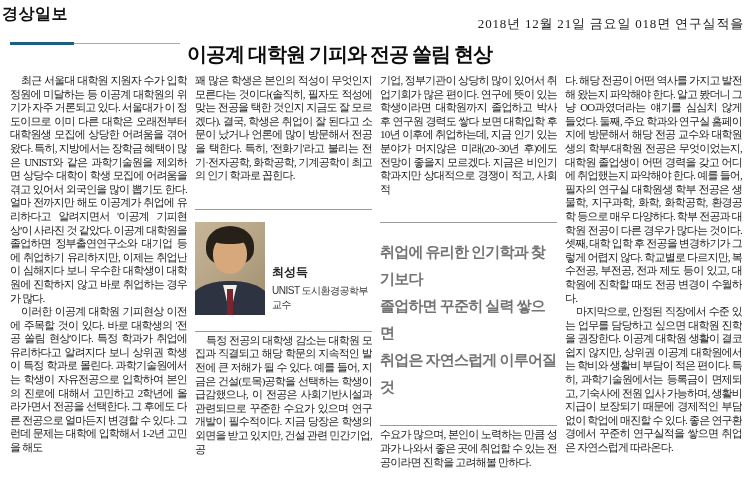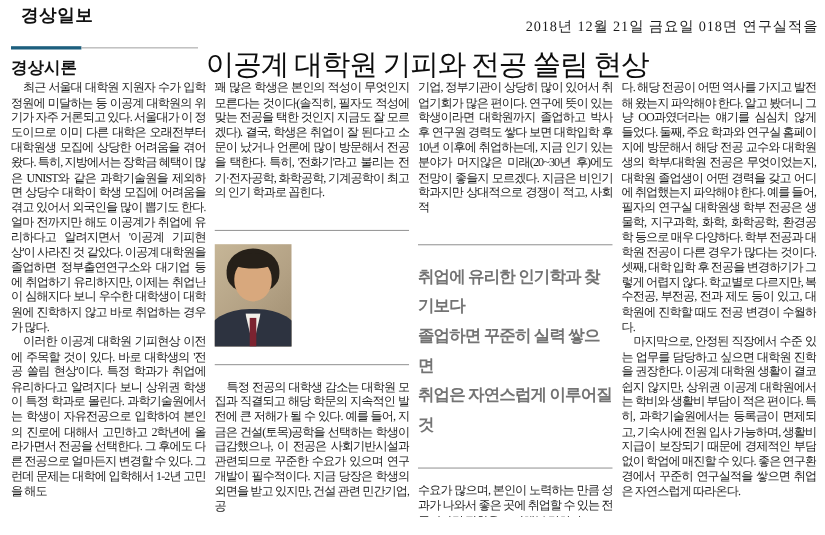--- a/index.html
+++ b/index.html
@@ -1,45 +1,45 @@
 <!DOCTYPE html>
 <html><head>
 <meta charset="utf-8">
 <style>
   * { margin:0; padding:0; box-sizing:border-box; }
   html,body { width:750px; height:486px; background:#ffffff; overflow:hidden; }
   body { position:relative; font-family:"Liberation Serif","DejaVu Serif",serif; color:#1a1a1a; }
 
-  .masthead { position:absolute; left:19px; top:4px; font-family:"Liberation Sans","DejaVu Sans",sans-serif;
+  .masthead { position:absolute; left:2px; top:4px; font-family:"Liberation Sans","DejaVu Sans",sans-serif;
               font-weight:bold; font-size:16px; letter-spacing:0.5px; color:#111; }
   .dateline { position:absolute; right:6px; top:15px; font-size:13px; letter-spacing:0.8px; color:#1a1a1a; }
 
   .section-block { position:absolute; left:10px; top:42px; width:170px; }
   .section-line { display:flex; align-items:center; height:3px; }
   .section-line .dark { width:64px; height:3px; background:#1d5f7e; }
   .section-line .gray { flex:1; height:1px; background:#a9a9a9; }
   .section-label { margin-top:7px; font-family:"Liberation Sans","DejaVu Sans",sans-serif;
                    font-weight:bold; font-size:15px; color:#111; }
 
-  .headline { position:absolute; left:187px; top:41px; width:555px; font-weight:normal;
-              font-size:26px; letter-spacing:-1px; color:#0d0d0d; }
+  .headline { position:absolute; left:187px; top:41px; width:555px; font-weight:bold;
+              font-size:20px; letter-spacing:-1px; color:#0d0d0d; }
 
   .columns { position:absolute; left:10px; top:74px; width:732px; height:396px;
              display:flex; gap:8px; }
   .col { width:178px; height:396px; overflow:hidden; }
 
   .col p { font-size:11px; line-height:13.6px; letter-spacing:-0.8px; text-align:justify;
            word-break:break-all; text-indent:11px; color:#1b1b1b; }
   .col p.cont { text-indent:0; }
 
   .rule { border:none; border-top:1px solid #9a9a9a; height:0; width:100%; }
   .rule-a { margin-top:26px; }
   .rule-b2 { margin-top:16px; }
   .rule-b3 { margin-top:24px; }
-  .after-rule { margin-top:14px; }
+  .after-rule { margin-top:2px; }
 
   .photo-row { margin-top:12px; display:flex; }
   .photo { width:70px; height:93px; position:relative; overflow:hidden; flex:0 0 auto;
            background:linear-gradient(135deg,#c6b697 0%,#b3a184 55%,#9e8c6f 100%); }
   .photo .hair { position:absolute; left:11px; top:4px; width:48px; height:40px; background:#262019;
                  border-radius:50% 50% 42% 42%; }
   .photo .face { position:absolute; left:18px; top:14px; width:34px; height:38px; background:#d8a87d;
                  border-radius:46% 46% 50% 50%; }
   .photo .fringe { position:absolute; left:16px; top:8px; width:38px; height:14px; background:#262019;
                    border-radius:50% 50% 40% 40%; }
@@ -61,21 +61,20 @@
 <body>
 
 <div class="masthead">경상일보</div>
 <div class="dateline">2018년 12월 21일 금요일 018면 연구실적을</div>
 
 <div class="section-block">
   <div class="section-line">
     <div class="dark"></div>
     <div class="gray"></div>
   </div>
-  <div class="section-label">경상시론</div>
 </div>
 
 <h1 class="headline">이공계 대학원 기피와 전공 쏠림 현상</h1>
 
 <div class="columns">
 
   <div class="col">
     <p>최근 서울대 대학원 지원자 수가 입학 정원에 미달하는 등 이공계 대학원의 위기가 자주 거론되고 있다. 서울대가 이 정도이므로 이미 다른 대학은 오래전부터 대학원생 모집에 상당한 어려움을 겪어왔다. 특히, 지방에서는 장학금 혜택이 많은 UNIST와 같은 과학기술원을 제외하면 상당수 대학이 학생 모집에 어려움을 겪고 있어서 외국인을 많이 뽑기도 한다. 얼마 전까지만 해도 이공계가 취업에 유리하다고 알려지면서 '이공계 기피현상'이 사라진 것 같았다. 이공계 대학원을 졸업하면 정부출연연구소와 대기업 등에 취업하기 유리하지만, 이제는 취업난이 심해지다 보니 우수한 대학생이 대학원에 진학하지 않고 바로 취업하는 경우가 많다.</p>
     <p>이러한 이공계 대학원 기피현상 이전에 주목할 것이 있다. 바로 대학생의 '전공 쏠림 현상'이다. 특정 학과가 취업에 유리하다고 알려지다 보니 상위권 학생이 특정 학과로 몰린다. 과학기술원에서는 학생이 자유전공으로 입학하여 본인의 진로에 대해서 고민하고 2학년에 올라가면서 전공을 선택한다. 그 후에도 다른 전공으로 얼마든지 변경할 수 있다. 그런데 문제는 대학에 입학해서 1-2년 고민을 해도</p>
   </div>
@@ -86,20 +85,22 @@
     <div class="photo-row">
       <div class="photo">
         <div class="hair"></div>
         <div class="face"></div>
         <div class="fringe"></div>
         <div class="suit"></div>
         <div class="shirt"></div>
         <div class="tie"></div>
       </div>
       <div class="caption">
+        <div class="name">최성득</div>
+        <div class="title">UNIST 도시환경공학부 교수</div>
       </div>
     </div>
     <hr class="rule rule-b2">
     <p class="after-rule">특정 전공의 대학생 감소는 대학원 모집과 직결되고 해당 학문의 지속적인 발전에 큰 저해가 될 수 있다. 예를 들어, 지금은 건설(토목)공학을 선택하는 학생이 급감했으나, 이 전공은 사회기반시설과 관련되므로 꾸준한 수요가 있으며 연구개발이 필수적이다. 지금 당장은 학생의 외면을 받고 있지만, 건설 관련 민간기업, 공</p>
   </div>
 
   <div class="col">
     <p class="cont">기업, 정부기관이 상당히 많이 있어서 취업기회가 많은 편이다. 연구에 뜻이 있는 학생이라면 대학원까지 졸업하고 박사 후 연구원 경력도 쌓다 보면 대학입학 후 10년 이후에 취업하는데, 지금 인기 있는 분야가 머지않은 미래(20~30년 후)에도 전망이 좋을지 모르겠다. 지금은 비인기 학과지만 상대적으로 경쟁이 적고, 사회적</p>
     <hr class="rule rule-a">
     <div class="pullquote">

